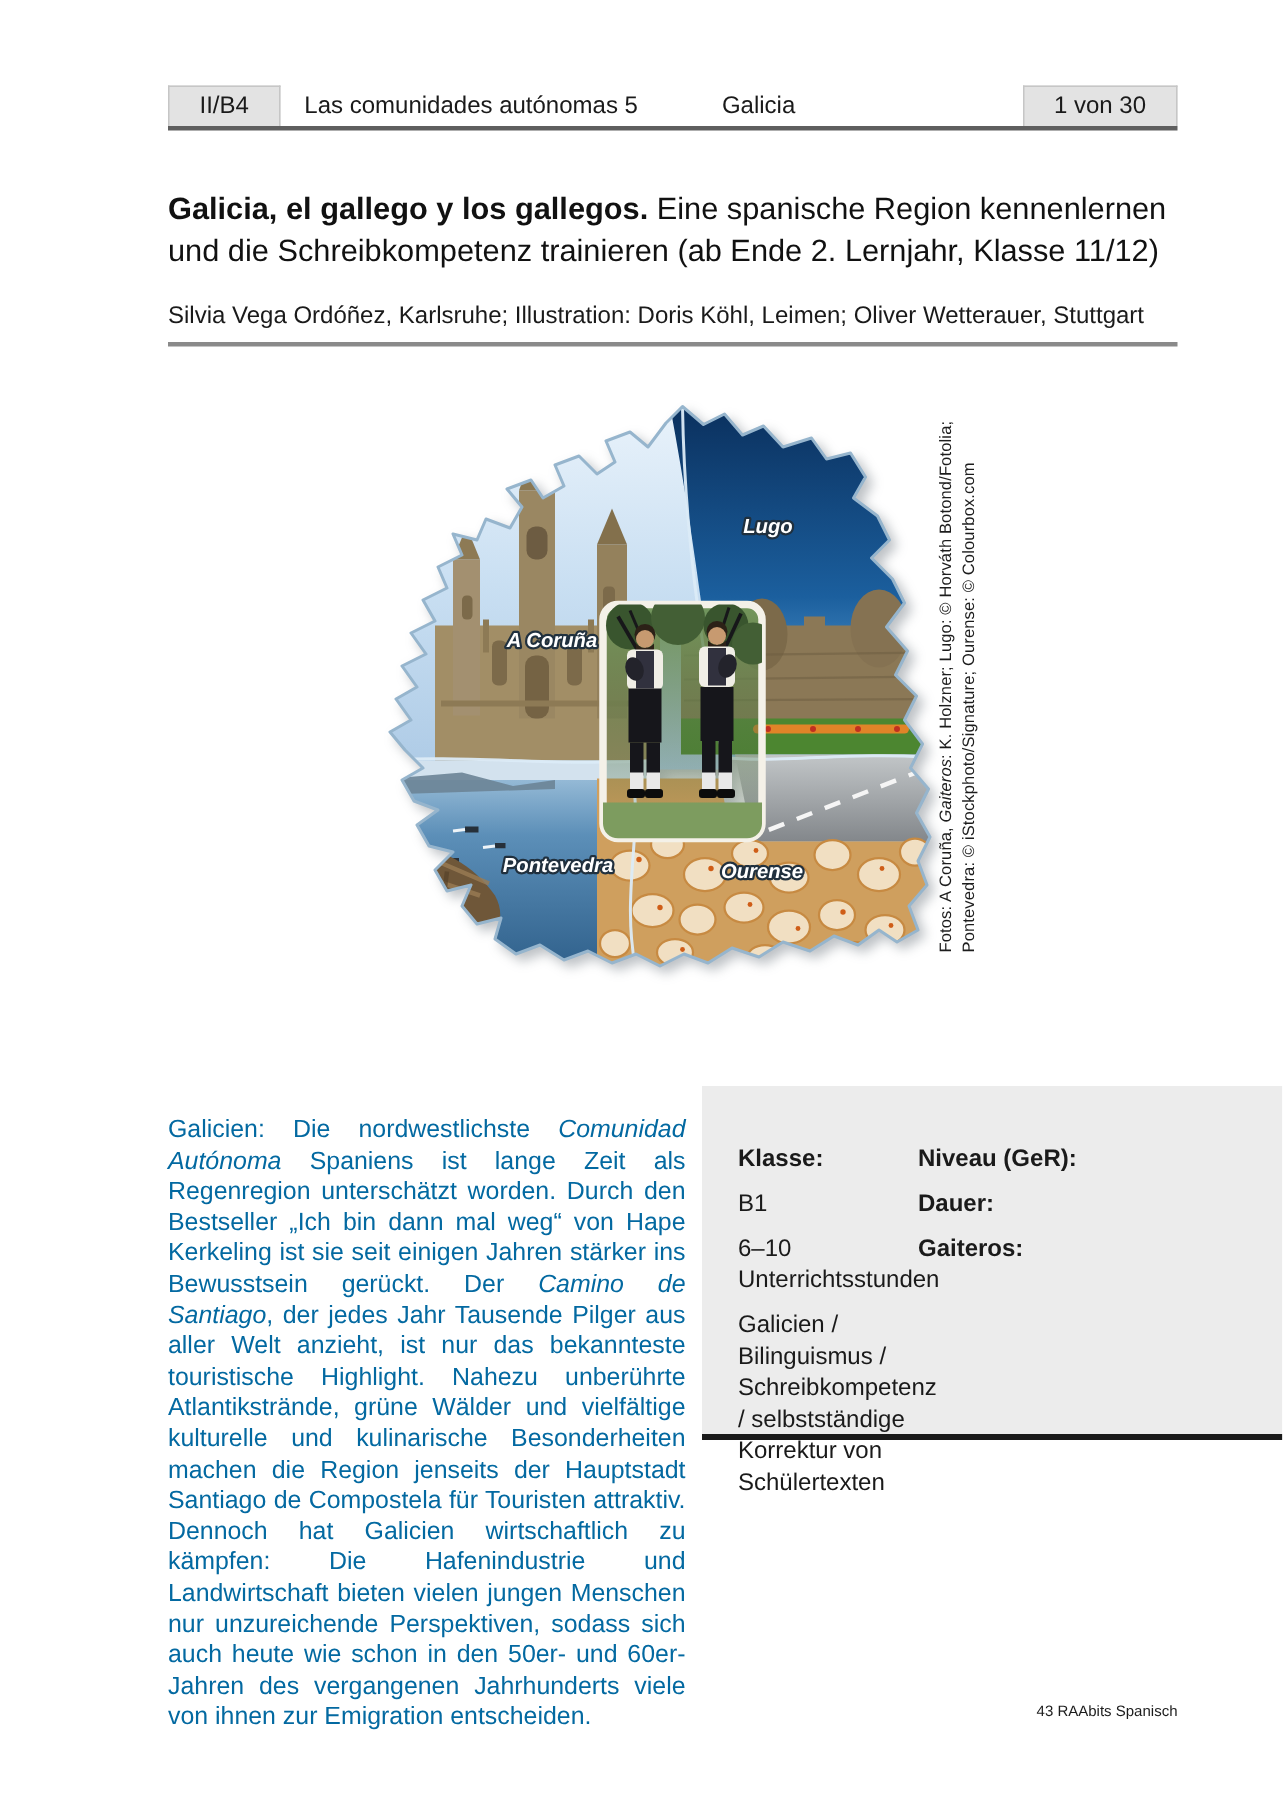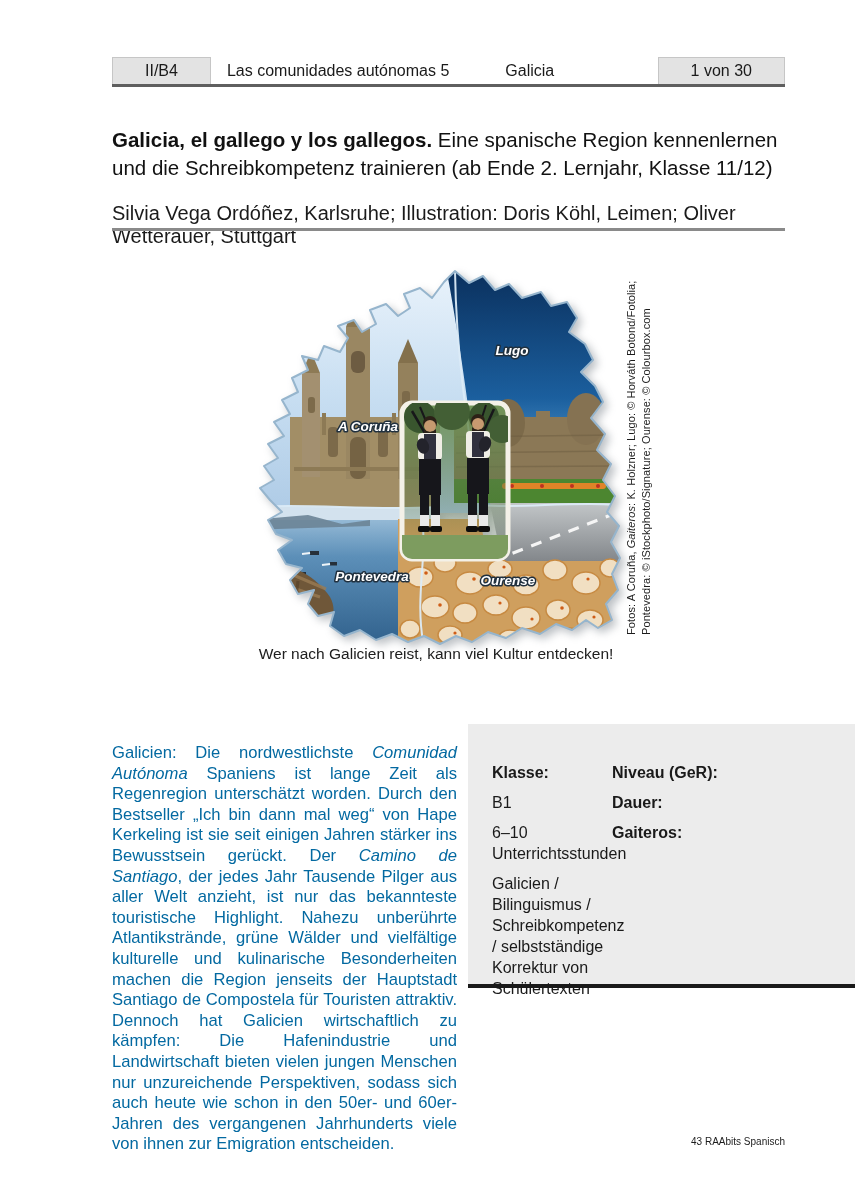--- a/index.html
+++ b/index.html
@@ -8,32 +8,32 @@
     font-family:"Liberation Sans", sans-serif; color:#1a1a1a; overflow:hidden;
   }
   
   .hdr{
     position:absolute; left:112px; top:57px; width:673px; height:27px;
     display:flex; align-items:center; border-bottom:3px solid #5f5f5f;
     font-size:16px;
   }
   .hdr-box{
     background:#e3e3e3; border:1px solid #c6c6c6; border-bottom:none;
-    align-self:stretch; display:flex; align-items:center; padding:0 32px;
+    align-self:stretch; display:flex; align-items:center; padding:0 20px;
   }
   .hdr-series{margin-left:16px;}
   .hdr-region{margin-left:56px;}
   .hdr-spacer{flex:1;}
   
   .title{
     position:absolute; left:112px; top:126px; width:678px;
     font-size:20.5px; line-height:28px; color:#111;
   }
   .authors{
-    position:absolute; left:112px; top:202px; width:678px; font-size:20px;
+    position:absolute; left:112px; top:202px; width:678px; font-size:16px;
   }
   .rule2{
     position:absolute; left:112px; top:228px; width:673px; height:3px; background:#8a8a8a;
   }
   
   .map-wrap{position:absolute; left:250px; top:267px; width:372px; height:382px;font-style:italic;}
   .map-wrap svg{filter:drop-shadow(4px 4px 4px rgba(90,100,110,.40));}
   .map-label{
     font-family:"Liberation Sans",sans-serif; font-size:13.5px; font-weight:bold;
     fill:#ffffff; stroke:#20303e; stroke-width:3px; paint-order:stroke; stroke-linejoin:round;
@@ -50,21 +50,21 @@
   }
   
   .bodytext{
     position:absolute; left:112px; top:743px; width:345px;
     font-size:16.6px; line-height:20.6px; text-align:justify; hyphens:auto;
     color:#0369a1;
   }
   .it{font-style:italic;} .bd{font-weight:bold;}
   
   .infobox{
-    position:absolute; left:468px; top:724px; width:387px; height:264px;
+    position:absolute; left:468px; top:724px; width:387px; height:236px;
     background:#ececec; border-bottom:4px solid #1a1a1a; box-sizing:border-box;
     padding:38px 40px 0 24px;
     display:grid; grid-template-columns:120px 1fr; row-gap:9px;
     font-size:16px; line-height:21px; align-content:start;
   }
   .infobox .lbl{font-weight:bold;}
   
   .footer{
     position:absolute; left:112px; top:1136px; width:673px;
     text-align:right; font-size:10px; color:#1c1c1c;
@@ -287,21 +287,20 @@
     </svg>
   </div>
 
   <div class="credits-outer">
     <div class="credits-inner">
       <div><span>Fotos: A Coruña, </span><span class="it">Gaiteros</span><span>: K. Holzner; Lugo: © Horváth Botond/Fotolia;</span></div>
       <div>Pontevedra: © iStockphoto/Signature; Ourense: © Colourbox.com</div>
     </div>
   </div>
 
-  <div class="caption">Wer nach Galicien reist, kann viel Kultur entdecken!</div>
 
   <div class="bodytext"><span>Galicien: Die nordwestlichste </span><span class="it">Comunidad Autónoma</span><span> Spaniens ist lange Zeit als Regenregion unterschätzt worden. Durch den Bestseller „Ich bin dann mal weg“ von Hape Kerkeling ist sie seit einigen Jahren stärker ins Bewusstsein gerückt. Der </span><span class="it">Camino de Santiago</span><span>, der jedes Jahr Tausende Pilger aus aller Welt anzieht, ist nur das bekannteste touristische Highlight. Nahezu unberührte Atlantikstrände, grüne Wälder und vielfältige kulturelle und kulinarische Besonderheiten machen die Region jenseits der Hauptstadt Santiago de Compostela für Touristen attraktiv. Dennoch hat Galicien wirtschaftlich zu kämpfen: Die Hafenindustrie und Landwirtschaft bieten vielen jungen Menschen nur unzureichende Perspektiven, sodass sich auch heute wie schon in den 50er- und 60er-Jahren des vergangenen Jahrhunderts viele von ihnen zur Emigration entscheiden.</span></div>
 
   <div class="infobox">
     <div class="lbl">Klasse:</div>
     <div class="lbl">Niveau (GeR):</div>
     <div class="val">B1</div>
     <div class="lbl">Dauer:</div>
     <div class="val">6–10 Unterrichtsstunden</div>
     <div class="lbl">Gaiteros:</div>

